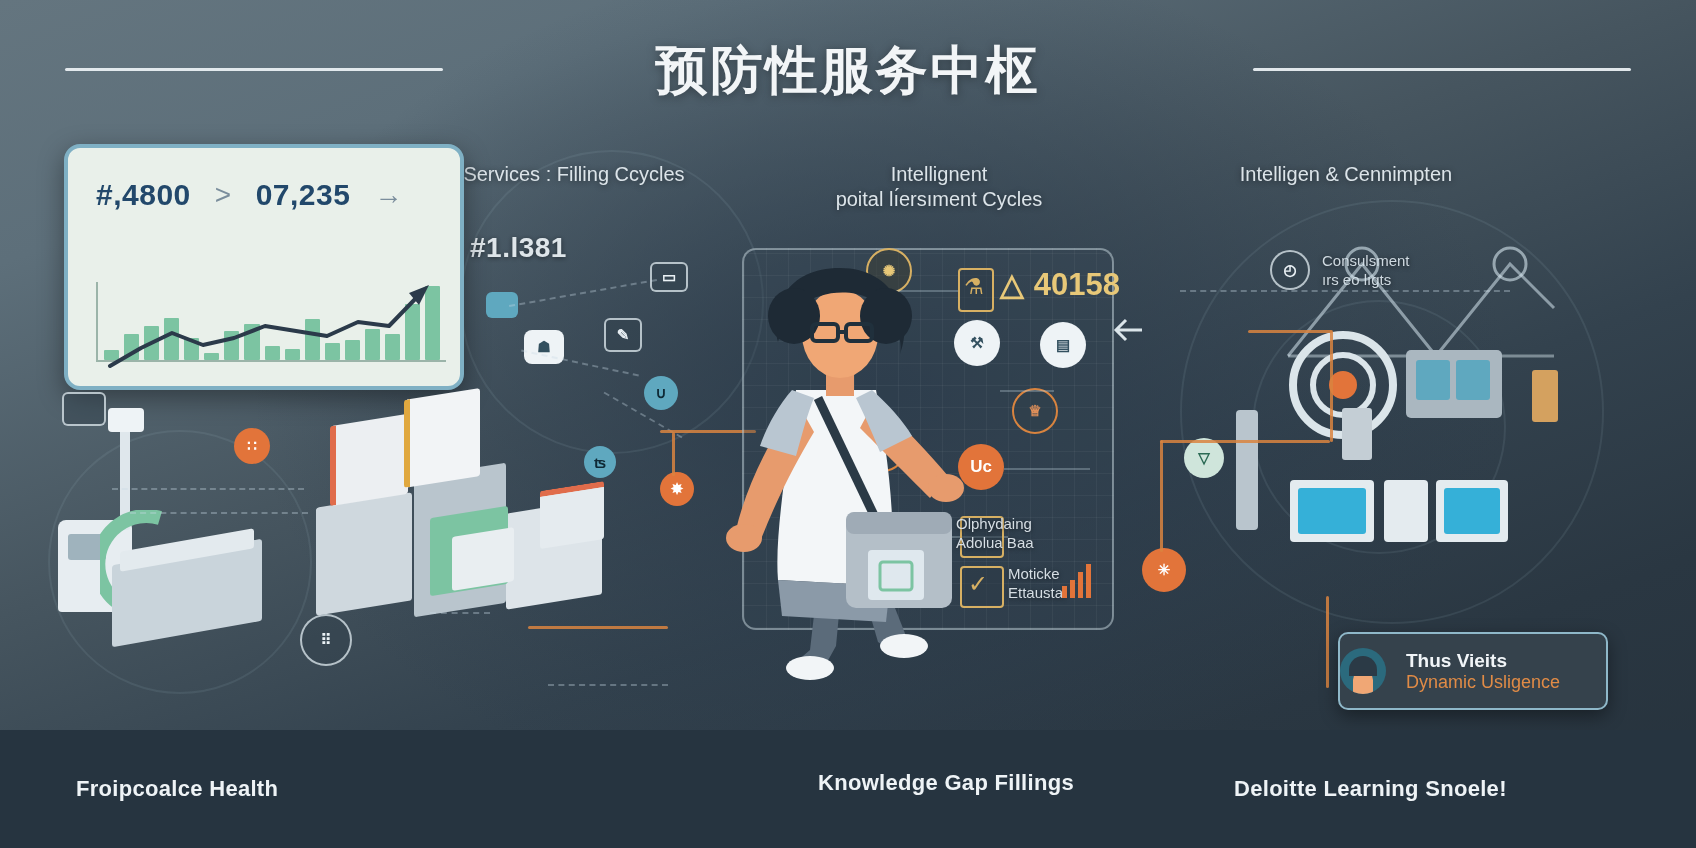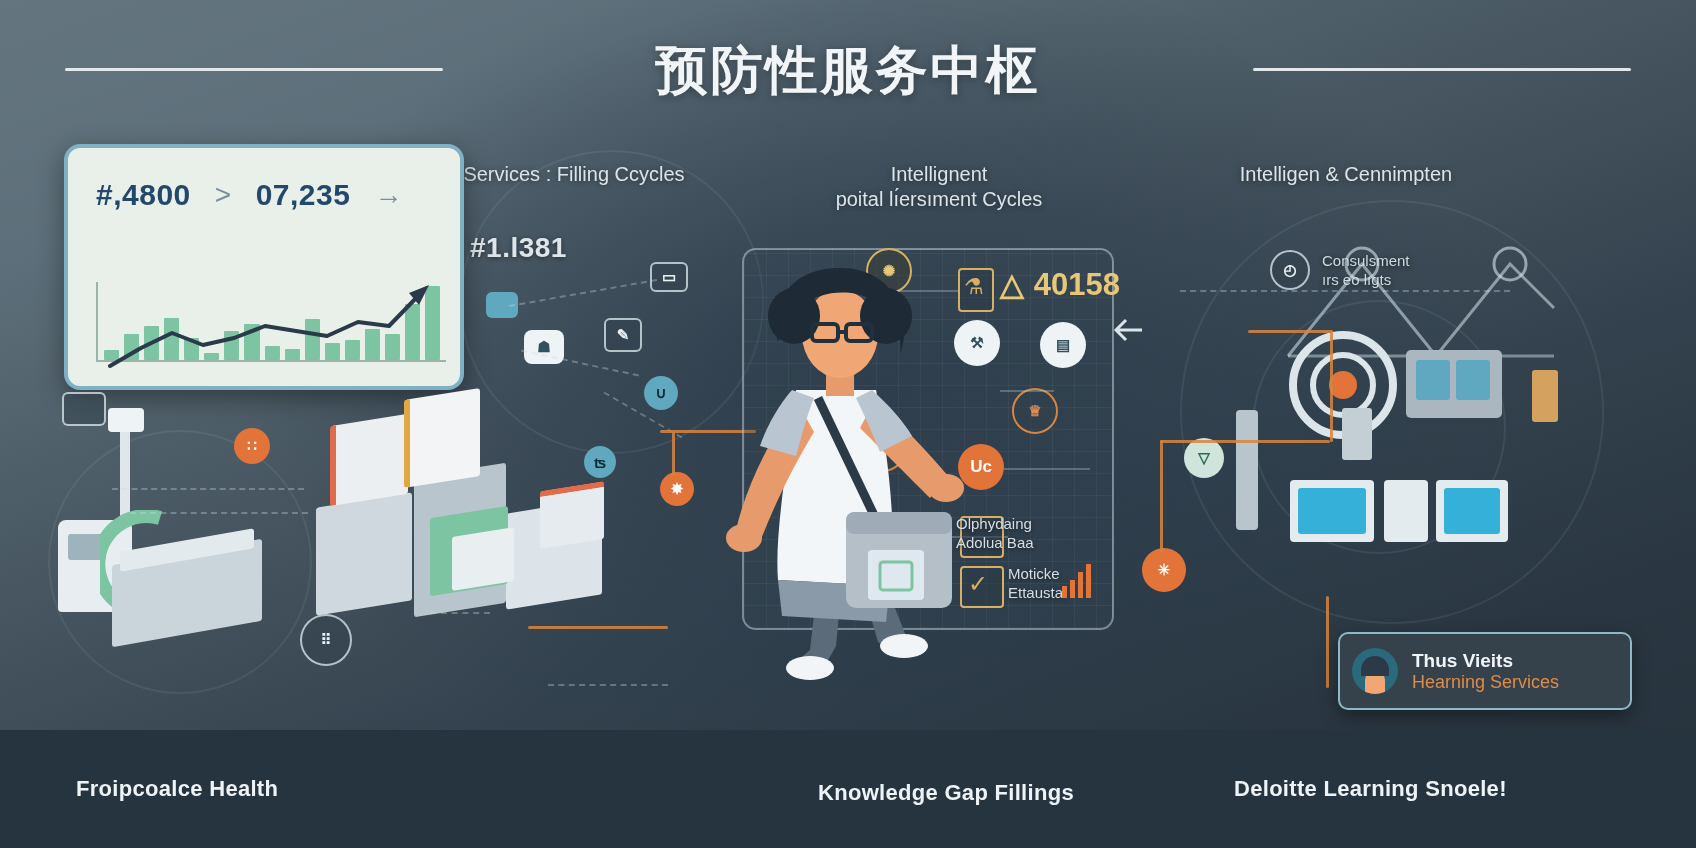--- a/index.html
+++ b/index.html
@@ -79,30 +79,30 @@
 
   
   .callout{position:absolute;display:flex;align-items:center;gap:12px;}
   .callout .txt{color:#e3eaef;font-size:17px;line-height:21px;font-weight:600;
     text-shadow:0 1px 5px rgba(0,0,0,.6);}
   .callout .txt.small{font-size:15px;line-height:19px;font-weight:400;color:#cfd9e0;}
 
   
   .avcard{position:absolute;left:1338px;top:632px;width:266px;height:74px;border-radius:10px;
     background:#35424c;border:2px solid #8fb8c9;box-shadow:0 6px 18px rgba(0,0,0,.4);
-    display:flex;align-items:center;padding:0 12px;gap:14px;}
+    display:flex;align-items:center;padding:0 0;gap:20px;}
   .avcard .av{width:46px;height:46px;border-radius:50%;background:#2b6a7d;flex:0 0 auto;position:relative;overflow:hidden;}
   .avcard .l1{color:#f1f5f8;font-size:19px;font-weight:bold;}
   .avcard .l2{color:#e08b46;font-size:18px;}
 
   
   .footer{position:absolute;left:0;bottom:0;width:100%;height:118px;background:#263440;}
   .flabel{position:absolute;color:#eef3f6;font-size:22px;font-weight:bold;letter-spacing:.3px;}
   #fl-1{left:76px;bottom:46px;}
-  #fl-2{left:818px;bottom:42px;text-align:right;}
+  #fl-2{left:818px;bottom:52px;text-align:right;}
   #fl-3{left:1234px;bottom:46px;}
 </style>
 </head>
 <body>
 
 <div class="stage">
 
   <div class="bgring" style="left:460px;top:150px;width:300px;height:300px;"></div>
   <div class="bgring" style="left:1180px;top:200px;width:420px;height:420px;"></div>
   <div class="bgring" style="left:1252px;top:300px;width:250px;height:250px;"></div>
@@ -329,21 +329,21 @@
   <div class="oline" style="left:528px;top:626px;width:140px;"></div>
   <div class="dashline" style="left:548px;top:684px;width:120px;"></div>
 
   <div class="avcard">
     <div class="av">
       <div style="position:absolute;left:13px;top:22px;width:20px;height:24px;background:#f0a775;border-radius:10px 10px 0 0;"></div>
       <div style="position:absolute;left:9px;top:8px;width:28px;height:20px;background:#2b3a46;border-radius:14px 14px 0 0;"></div>
     </div>
     <div>
       <div class="l1">Thus Vieits</div>
-      <div class="l2">Hearning Services</div>
+      <div class="l2">Dynamic Usligence</div>
     </div>
   </div>
 
   <div class="footer"></div>
   <div class="flabel" id="fl-1">Froipcoalce Health</div>
   <div class="flabel" id="fl-2">Knowledge Gap Fillings</div>
   <div class="flabel" id="fl-3">Deloitte Learning Snoele!</div>
 
 </div>
 

